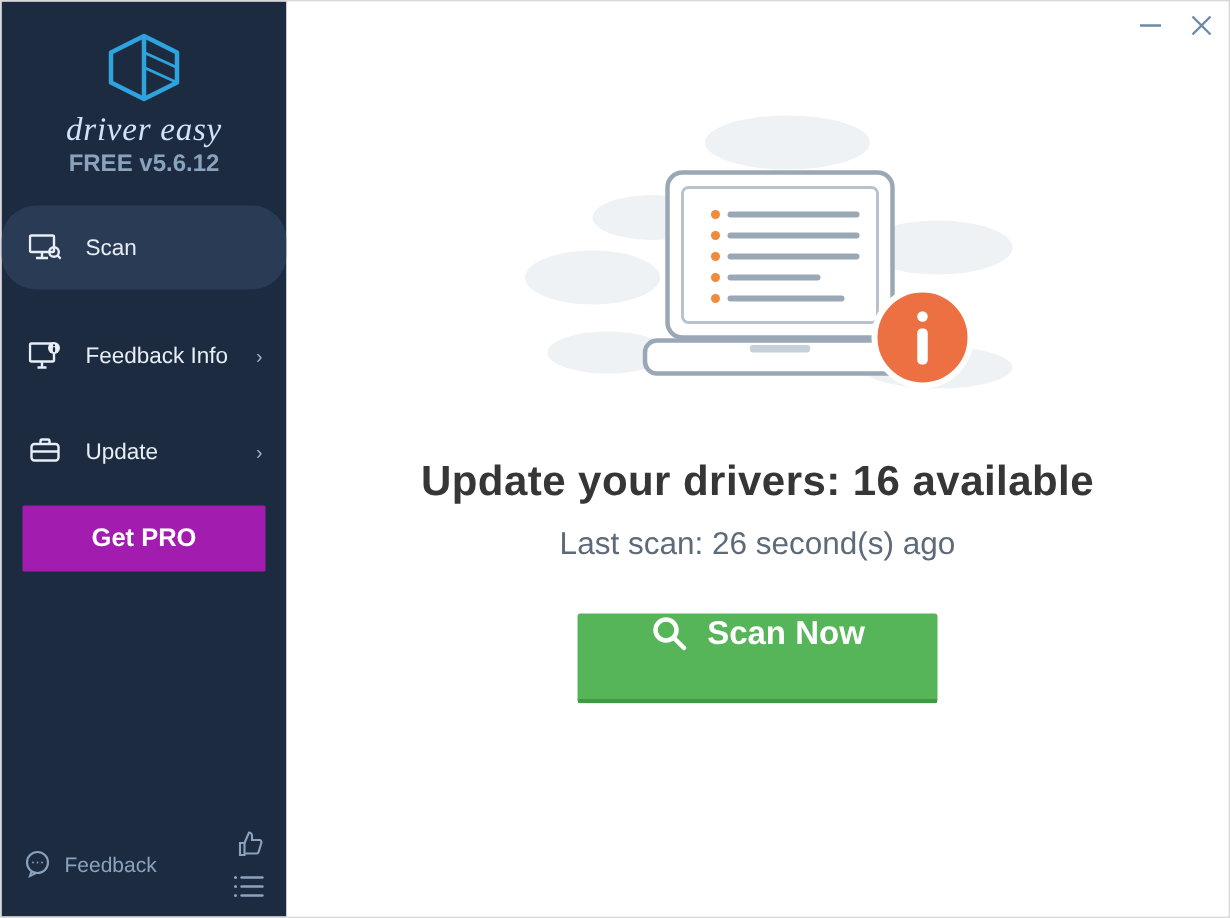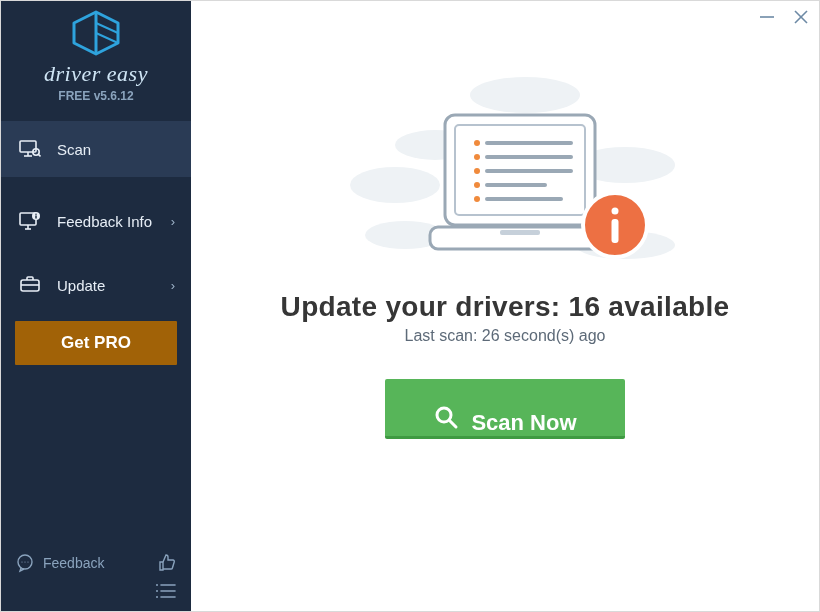--- a/index.html
+++ b/index.html
@@ -19,90 +19,92 @@
     position: relative;
     overflow: hidden;
   }
   
   .sidebar {
     width: 190px;
     background: #1d2b40;
     color: #dbe5ef;
     display: flex;
     flex-direction: column;
+    padding-top: 12px;
   }
   .brand {
     display: flex;
     flex-direction: column;
     align-items: center;
     padding: 8px 0 6px 0;
   }
   .brand svg { display: block; }
   .brand-name {
     font-family: Georgia, "Times New Roman", serif;
     font-style: italic;
     font-size: 22px;
     color: #cfe5f5;
     margin-top: 4px;
     letter-spacing: .5px;
   }
   .brand-version {
-    font-size: 12px;
+    font-size: 16px;
     color: #8aa3bd;
     font-weight: 700;
     margin-top: 2px;
   }
   .nav {
     margin-top: 12px;
   }
   .nav-item {
     display: flex;
     align-items: center;
     height: 56px;
     padding: 0 16px 0 18px;
     color: #e7eef6;
     font-size: 15px;
     cursor: pointer;
     position: relative;
+    border-radius: 23px;
   }
   .nav-item .chev {
     margin-left: auto;
     color: #9eb3c9;
     font-size: 13px;
   }
   .nav-item.active {
     background: #2a3b55;
   }
   .nav-item .icn {
     width: 26px;
     display: flex;
     align-items: center;
     justify-content: flex-start;
     margin-right: 12px;
     color: #e7eef6;
   }
   .nav-gap { height: 8px; }
   .get-pro {
     margin: 8px 14px 0 14px;
-    background: #a16207;
+    background: #a21caf;
     color: #fff;
     height: 44px;
     border-radius: 1px;
     display: flex;
     align-items: center;
     justify-content: center;
     font-weight: 700;
     font-size: 17px;
     cursor: pointer;
   }
   .sidebar-footer {
     margin-top: auto;
     padding: 0 14px 12px 14px;
     display: flex;
-    align-items: flex-start;
+    align-items: center;
     justify-content: space-between;
   }
   .footer-left {
     display: flex;
     align-items: center;
     color: #8aa3bd;
     font-size: 14px;
     cursor: pointer;
   }
   .footer-left svg { margin-right: 8px; }
@@ -133,41 +135,41 @@
     font-size: 18px;
   }
   .window-controls span { cursor: pointer; line-height: 1; }
   .hero {
     margin-top: 64px;
     width: 100%;
     display: flex;
     justify-content: center;
   }
   .headline {
-    margin-top: 26px;
+    margin-top: 40px;
     font-size: 28px;
     font-weight: 700;
     color: #363636;
     letter-spacing: .3px;
   }
   .subline {
-    margin-top: 4px;
-    font-size: 16px;
+    margin-top: 14px;
+    font-size: 21px;
     color: #5d6a78;
   }
   .scan-btn {
     margin-top: 34px;
     width: 240px;
     height: 60px;
     background: #57b559;
     border-bottom: 3px solid #3f9a42;
     border-radius: 2px;
     color: #fff;
     display: flex;
-    align-items: flex-end;
+    align-items: flex-start;
     justify-content: center;
     font-size: 22px;
     font-weight: 700;
     cursor: pointer;
     gap: 12px;
   }
   .scan-btn svg { flex: 0 0 auto; }
 </style>
 </head>
 <body>

